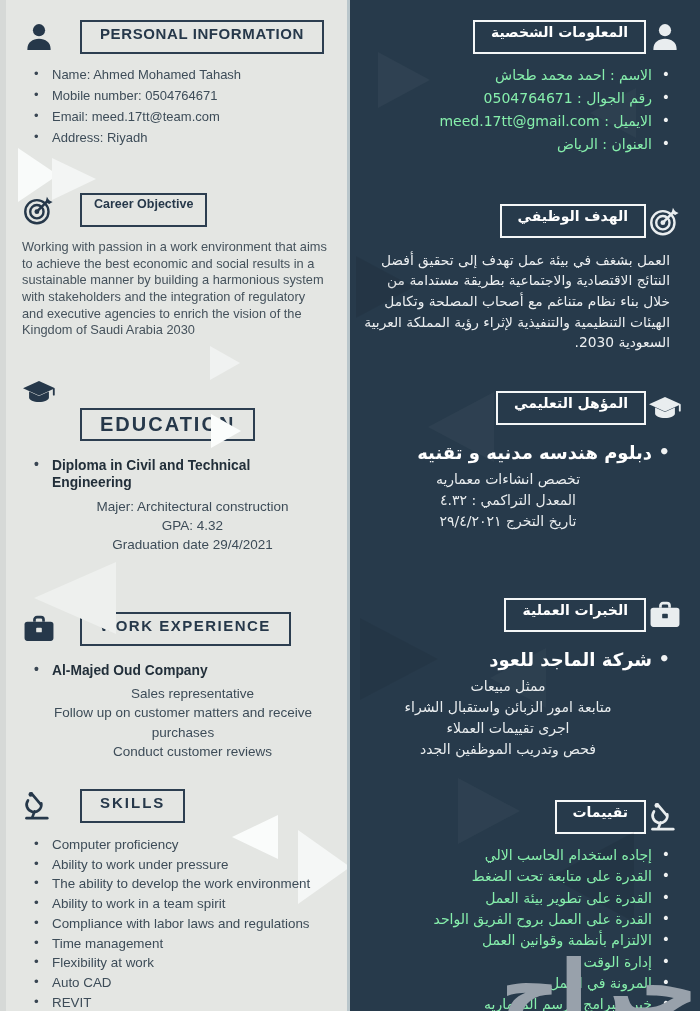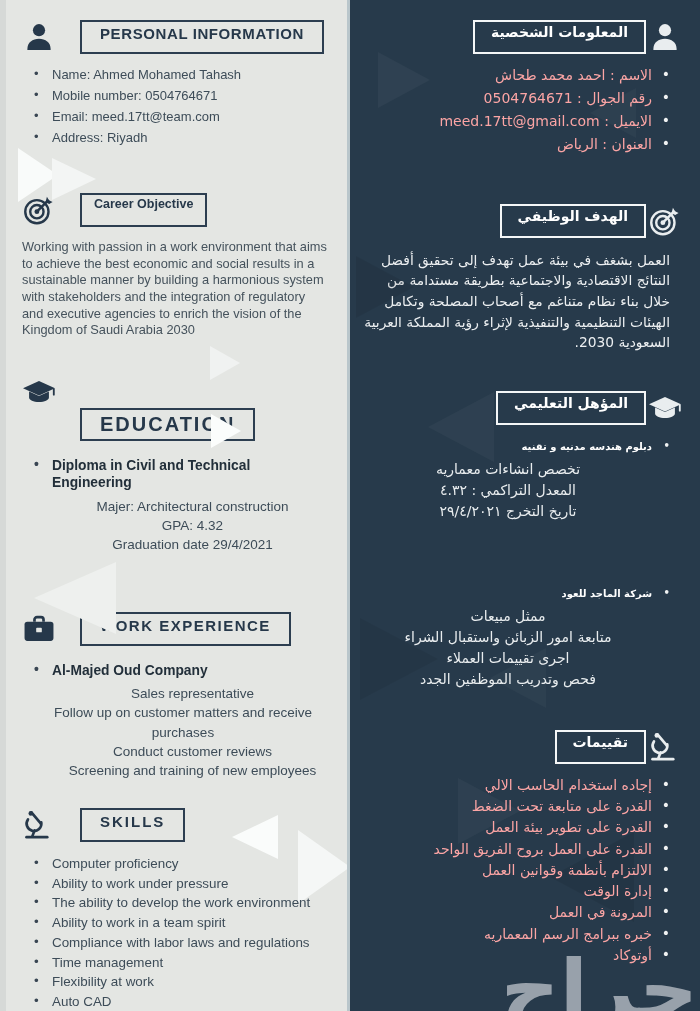--- a/index.html
+++ b/index.html
@@ -34,23 +34,23 @@
   .hbox-lg{ font-size:15px; letter-spacing:.6px; min-width:202px; }
   .hbox-sm{ font-size:12.5px; padding:2px 12px; }
   .hbox-edu{ font-size:20px; letter-spacing:2px; min-width:120px;margin-top:33px; }
   .hbox-work{ font-size:15px; letter-spacing:1.5px; min-width:174px; }
   .hbox-skill{ font-size:15px; letter-spacing:2px; min-width:92px; }
   
   .bullets{ list-style:none; margin-top:13px; }
   .bullets li{ position:relative; padding-left:30px; font-size:13px; color:#3d4c58; margin-bottom:4.5px; line-height:1.28; }
   .bullets li::before{ content:"•"; position:absolute; left:12px; top:-1px; color:#394653; }
   .bullets li.strong{ font-weight:bold; color:#222f3a; font-size:13.8px; }
-  .right-panel .bullets li{ padding-left:0; padding-right:30px; color:#fca5a5; font-size:14px; margin-bottom:5px; }
+  .right-panel .bullets li{ padding-left:0; padding-right:30px; color:#86efac; font-size:14px; margin-bottom:5px; }
   .right-panel .bullets li::before{ left:auto; right:12px; color:#f0f2f3; }
-  .right-panel .bullets li.strong{ color:#ffffff; font-size:10px; }
+  .right-panel .bullets li.strong{ color:#ffffff; font-size:18px; }
   .sub-lines{ padding-left:30px; font-size:13.5px; color:#3d4c58; line-height:1.42;text-align:center; }
   .right-panel .sub-lines{ padding-left:0; padding-right:30px; color:#e9edef; font-size:14px; line-height:1.5; }
   .para{ margin-top:12px; font-size:12.8px; line-height:1.3; color:#45525c; max-width:308px; }
   .right-panel .para{ color:#eceff1; font-size:13.8px; line-height:1.5; max-width:315px; margin-right:12px; }
   .skill-list li{ margin-bottom:2.6px; font-size:13.4px; }
   .right-panel .skill-list li{ margin-bottom:3.4px; font-size:14px; }
   
   .sec-personal{ margin-top:6px; }
   .sec-objective{ margin-top:46px; }
   .sec-education{ margin-top:36px; }
@@ -183,21 +183,20 @@
           </span>
         <span class="hbox hbox-work">WORK EXPERIENCE</span>
       </div>
       <ul class="bullets ed-head">
         <li class="strong">Al-Majed Oud Company</li>
       </ul>
       <div class="sub-lines">
         <div>Sales representative</div>
         <div style="max-width:262px">Follow up on customer matters and receive purchases</div>
         <div>Conduct customer reviews</div>
-        <div>Screening and training of new employees</div>
       </div>
     </div>
 
     <div class="section sec-skills">
       <div class="sec-head">
         <span class="icon">
             <svg viewBox="0 0 24 24">
               <use href="#ic-microscope"></use>
             </svg>
           </span>
@@ -274,20 +273,28 @@
         <li class="strong">دبلوم هندسه مدنيه و تقنيه</li>
       </ul>
       <div class="sub-lines">
         <div>تخصص انشاءات معماريه</div>
         <div>المعدل التراكمي : ٤.٣٢</div>
         <div>تاريخ التخرج ٢٩/٤/٢٠٢١</div>
       </div>
     </div>
 
     <div class="section sec-work">
+      <div class="sec-head">
+        <span class="icon">
+            <svg viewBox="0 0 24 24">
+              <use href="#ic-briefcase"></use>
+            </svg>
+          </span>
+        <span class="hbox" style="min-width:118px">الخبرات العملية</span>
+      </div>
       <ul class="bullets ed-head">
         <li class="strong">شركة الماجد للعود</li>
       </ul>
       <div class="sub-lines">
         <div>ممثل مبيعات</div>
         <div>متابعة امور الزبائن واستقبال الشراء</div>
         <div>اجرى تقييمات العملاء</div>
         <div>فحص وتدريب الموظفين الجدد</div>
       </div>
     </div>

